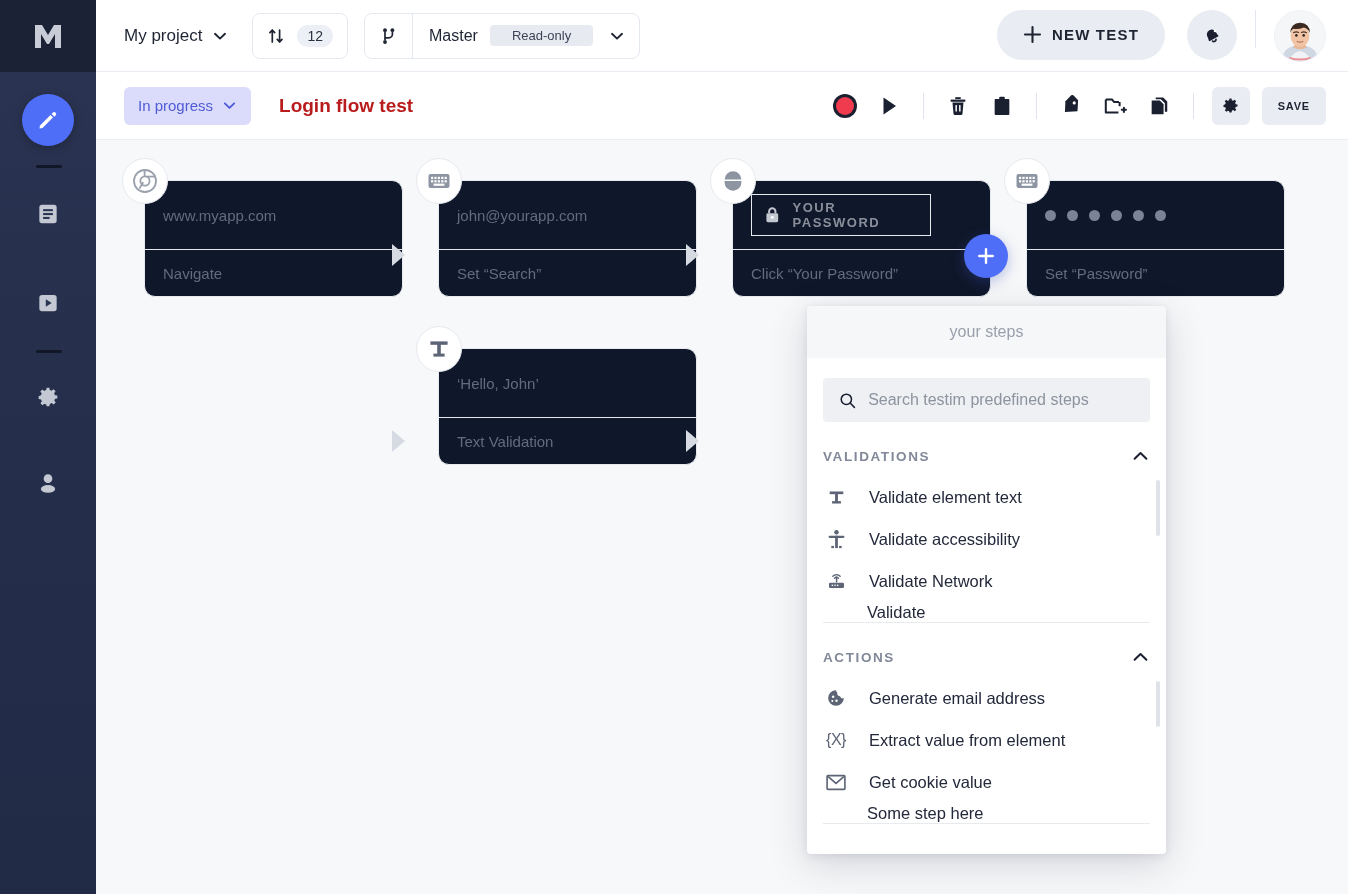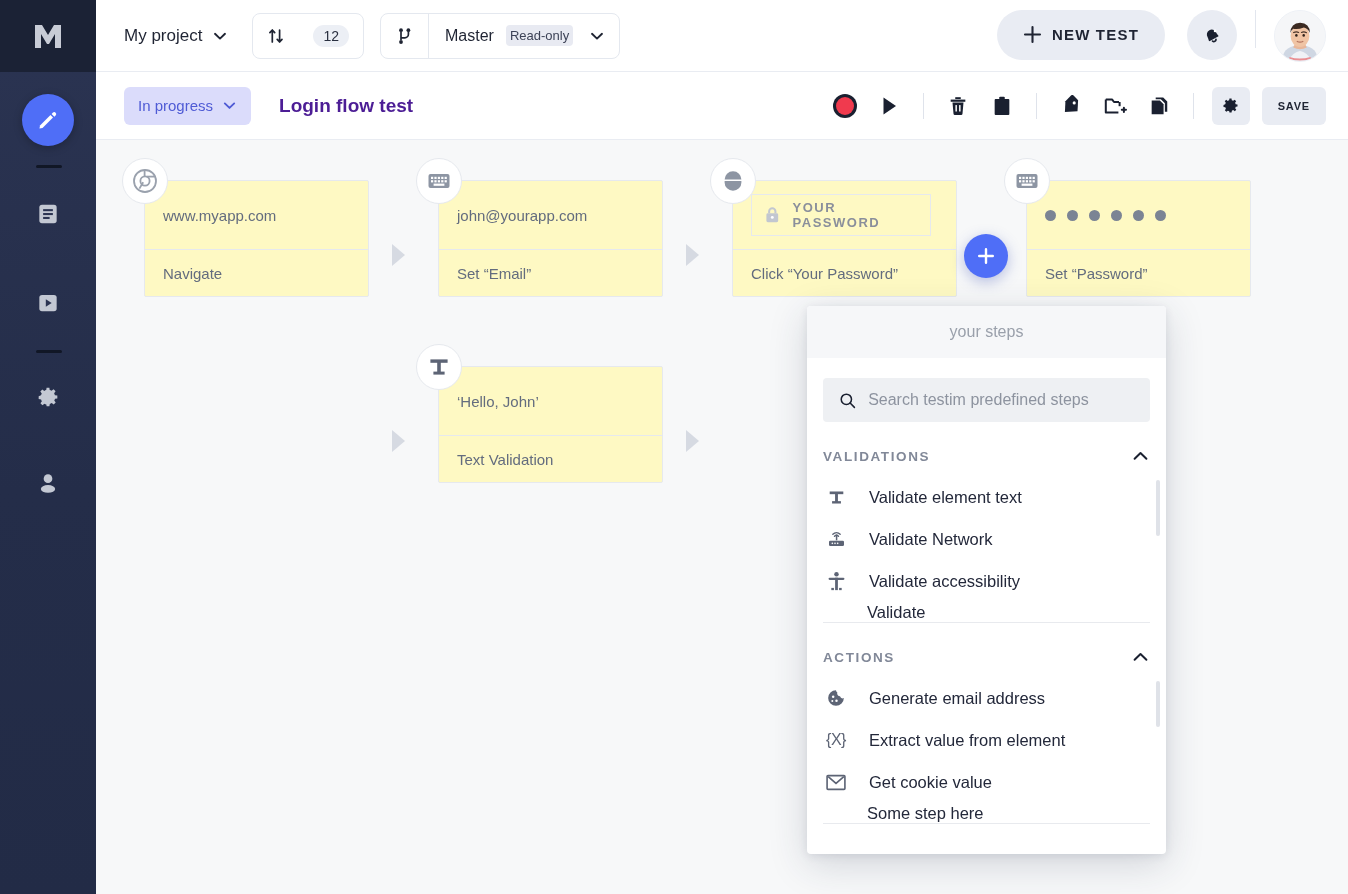--- a/index.html
+++ b/index.html
@@ -45,35 +45,35 @@
     display: flex; align-items: center;
   }
   .proj {
     display: flex; align-items: center; gap: 10px;
     margin-left: 28px; font-size: 17px; color: #1f2433; cursor: pointer;
   }
   .pill {
     margin-left: 24px; height: 46px; border: 1px solid #e4e8ef; border-radius: 8px;
     display: flex; align-items: center; background: #fff;
   }
-  .pill-commits { padding: 0 14px; gap: 26px; cursor: pointer; }
+  .pill-commits { padding: 0 14px; gap: 10px; cursor: pointer; }
   .count-badge {
     background: #eceff5; color: #2a3040; border-radius: 12px;
     font-size: 14px; padding: 3px 10px; font-weight: 500;
   }
   .pill-branch { margin-left: 16px; cursor: pointer; }
   .branch-icon-box {
     width: 48px; height: 44px; display: flex; align-items: center; justify-content: center;
     border-right: 1px solid #e4e8ef;
   }
   .branch-main { display: flex; align-items: center; gap: 12px; padding: 0 14px 0 16px; }
   .branch-name { font-size: 16px; color: #1f2433; }
   .readonly-tag {
     background: #e8eaf2; color: #3d4357; font-size: 13px;
-    border-radius: 4px; padding: 3px 4px;
+    border-radius: 4px; padding: 3px 22px;
   }
   .topbar-right {
     margin-left: auto; display: flex; align-items: flex-start; gap: 0; padding-right: 22px;
   }
   .new-test-btn {
     height: 50px; border-radius: 25px; background: #e9ecf3;
     display: flex; align-items: center; gap: 10px; padding: 0 26px;
     font-size: 15px; font-weight: 700; letter-spacing: 1.2px; color: #1f2433;
     cursor: pointer; border: none;
   }
@@ -93,21 +93,21 @@
   .subbar {
     position: absolute; left: 96px; top: 72px; width: 1252px; height: 68px;
     background: #fff; border-bottom: 1px solid #e9ecf2;
     display: flex; align-items: center;
   }
   .status-chip {
     margin-left: 28px; background: #dbdcfb; border-radius: 6px;
     height: 38px; display: flex; align-items: center; gap: 9px;
     padding: 0 14px; color: #4f5bd5; font-size: 15px; cursor: pointer;
   }
-  .test-title { margin-left: 28px; font-size: 19px; font-weight: 700; color: #4c1d95; }
+  .test-title { margin-left: 28px; font-size: 19px; font-weight: 700; color: #b91c1c; }
   .subbar-right { margin-left: auto; display: flex; align-items: center; padding-right: 22px; }
   .tool-icon {
     width: 44px; height: 44px; display: flex; align-items: center; justify-content: center;
     cursor: pointer;
   }
   .tdiv { width: 1px; height: 26px; background: #dfe3eb; margin: 0 12px; }
   .gear-btn {
     width: 38px; height: 38px; border-radius: 6px; background: #e9ecf3;
     display: flex; align-items: center; justify-content: center; cursor: pointer;
     margin-left: 6px;
@@ -120,22 +120,22 @@
   }
 
   
   .canvas {
     position: absolute; left: 96px; top: 140px; width: 1252px; height: 754px;
     background: #f7f8f9;
   }
 
   .step { position: absolute; width: 216px; }
   .step-card {
-    width: 225px; background: #fef9c3; border: 1px solid #e6e9ee;
-    border-radius: 2px;
+    width: 259px; background: #0f172a; border: 1px solid #e6e9ee;
+    border-radius: 11px;
   }
   .step-body {
     height: 68px; display: flex; align-items: center; padding: 0 18px;
     font-size: 15px; color: #636c7e;
   }
   .step-foot {
     height: 47px; border-top: 1px solid #e6e9ee;
     display: flex; align-items: center; padding: 0 18px;
     font-size: 15px; color: #636c7e;
   }
@@ -452,21 +452,21 @@
               <rect x="8.4" y="12.2" width="2.2" height="2.2"></rect>
             <rect x="11.8" y="12.2" width="2.2" height="2.2"></rect>
               <rect x="15.2" y="12.2" width="2.2" height="2.2"></rect>
             <rect x="18.6" y="12.2" width="2.2" height="2.2"></rect>
             <rect x="7.6" y="15.6" width="10.8" height="2.2"></rect>
           </g>
         </svg>
       </div>
       <div class="step-card">
         <div class="step-body">john@yourapp.com</div>
-        <div class="step-foot">Set “Email”</div>
+        <div class="step-foot">Set “Search”</div>
       </div>
     </div>
     <div class="arrow" style="left:590px; top:104px"></div>
 
     <div class="step" style="left:636px; top:40px">
       <div class="step-badge">
         <svg width="24" height="24" viewBox="0 0 24 24">
           <path d="M12 2.2 A8.4 8.4 0 0 1 20.4 10.6 H12 Z" fill="#8d95a3"></path>
           <path d="M12 2.2 A8.4 8.4 0 0 0 3.6 10.6 H12 Z" fill="#8d95a3"></path>
           <path d="M3.6 12 h16.8 v1.4 a8.4 8.4 0 0 1-16.8 0 z" fill="#8d95a3"></path>
@@ -522,21 +522,21 @@
             <span class="dot"></span>
             <span class="dot"></span>
           </div>
         </div>
         <div class="step-foot">Set “Password”</div>
       </div>
     </div>
 
     <div class="arrow" style="left:296px; top:290px"></div>
 
-    <div class="step" style="left:342px; top:226px">
+    <div class="step" style="left:342px; top:208px">
       <div class="step-badge">
         <svg width="24" height="24" viewBox="0 0 24 24">
           <rect x="3.4" y="4.4" width="17.2" height="3.4" fill="#5d6475"></rect>
           <rect x="10.2" y="6.4" width="3.6" height="12.2" fill="#5d6475"></rect>
           <rect x="6.4" y="16.6" width="11.2" height="3" fill="#5d6475"></rect>
         </svg>
       </div>
       <div class="step-card">
         <div class="step-body">‘Hello, John’</div>
         <div class="step-foot">Text Validation</div>
@@ -570,50 +570,50 @@
 
       <div class="opt-row">
         <span class="opt-icon">
           <svg width="19" height="19" viewBox="0 0 24 24">
             <rect x="3.4" y="4.4" width="17.2" height="3.4" fill="#5d6475"></rect>
             <rect x="10.2" y="6.4" width="3.6" height="12.2" fill="#5d6475"></rect>
             <rect x="6.4" y="16.6" width="11.2" height="3" fill="#5d6475"></rect>
           </svg>
         </span>
         <span class="opt-label">Validate element text</span>
+      </div>
+
+      <div class="opt-row">
+        <span class="opt-icon">
+          <svg width="19" height="21" viewBox="0 0 22 24">
+            <circle cx="11" cy="3.6" r="2.6" fill="#5d6475"></circle>
+            <rect x="1.8" y="7.6" width="18.4" height="2.6" rx="1.3" fill="#5d6475"></rect>
+            <rect x="9.4" y="7.6" width="3.2" height="14.4" fill="#5d6475"></rect>
+            <rect x="5" y="19.4" width="3" height="2.6" fill="#5d6475"></rect>
+            <rect x="14" y="19.4" width="3" height="2.6" fill="#5d6475"></rect>
+          </svg>
+        </span>
+        <span class="opt-label">Validate accessibility</span>
       </div>
 
       <div class="opt-row">
         <span class="opt-icon">
           <svg width="21" height="20" viewBox="0 0 24 24">
             <rect x="3" y="14" width="18" height="6.4" rx="1.6" fill="#5d6475"></rect>
             <circle cx="7" cy="17.2" r="1" fill="#ffffff"></circle>
             <circle cx="10.2" cy="17.2" r="1" fill="#ffffff"></circle>
             <circle cx="13.4" cy="17.2" r="1" fill="#ffffff"></circle>
             <rect x="11.2" y="6.6" width="1.8" height="7" fill="#5d6475"></rect>
             <path d="M7.6 6.2 a6.4 6.4 0 0 1 8.8 0" stroke="#5d6475" stroke-width="1.7" fill="none" stroke-linecap="round"></path>
             <path d="M9.6 8.6 a3.4 3.4 0 0 1 4.8 0" stroke="#5d6475" stroke-width="1.7" fill="none" stroke-linecap="round"></path>
           </svg>
         </span>
         <span class="opt-label">Validate Network</span>
       </div>
 
-      <div class="opt-row">
-        <span class="opt-icon">
-          <svg width="19" height="21" viewBox="0 0 22 24">
-            <circle cx="11" cy="3.6" r="2.6" fill="#5d6475"></circle>
-            <rect x="1.8" y="7.6" width="18.4" height="2.6" rx="1.3" fill="#5d6475"></rect>
-            <rect x="9.4" y="7.6" width="3.2" height="14.4" fill="#5d6475"></rect>
-            <rect x="5" y="19.4" width="3" height="2.6" fill="#5d6475"></rect>
-            <rect x="14" y="19.4" width="3" height="2.6" fill="#5d6475"></rect>
-          </svg>
-        </span>
-        <span class="opt-label">Validate accessibility</span>
-      </div>
-
       <div class="clip-row">
         <span class="opt-icon"></span>
         <span class="opt-label">Validate</span>
       </div>
       <div class="divider"></div>
     </div>
 
     <div class="sec-head">
       <span class="sec-title">ACTIONS</span>
       <svg width="19" height="19" viewBox="0 0 20 20">

